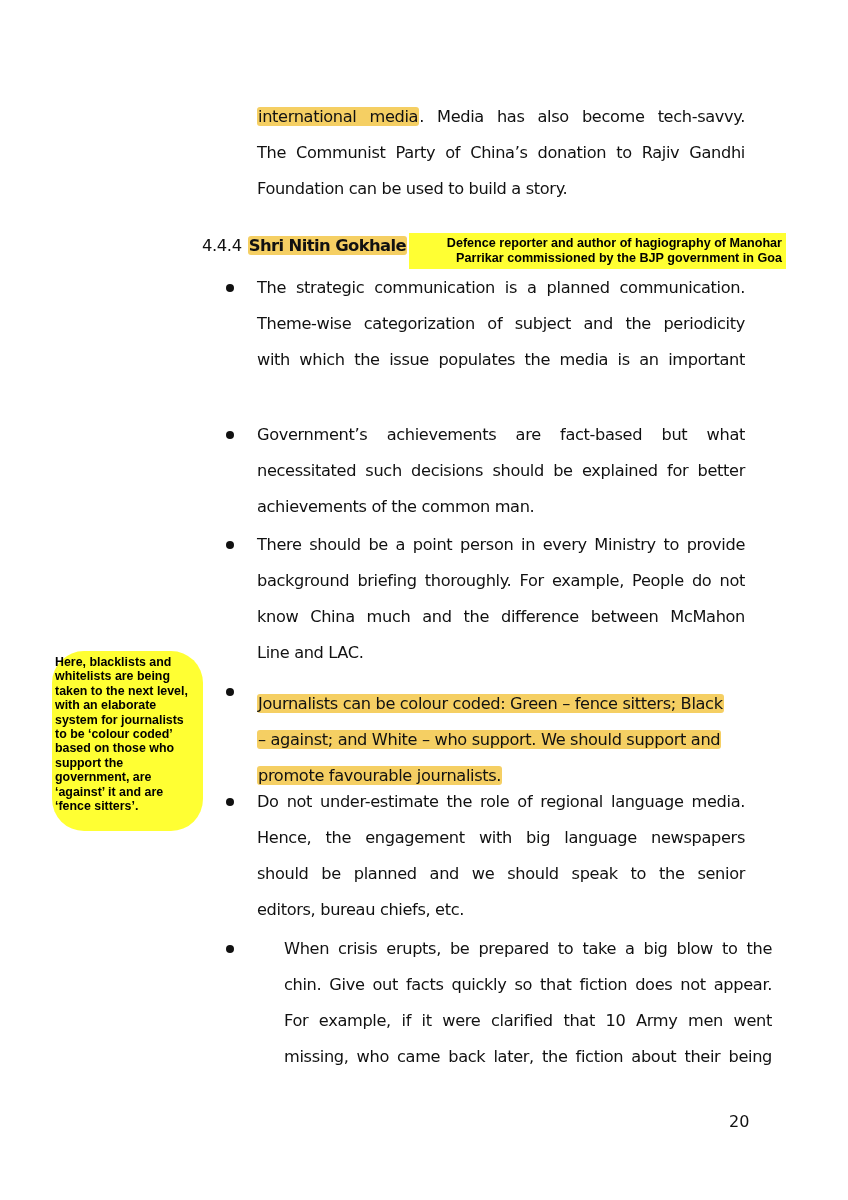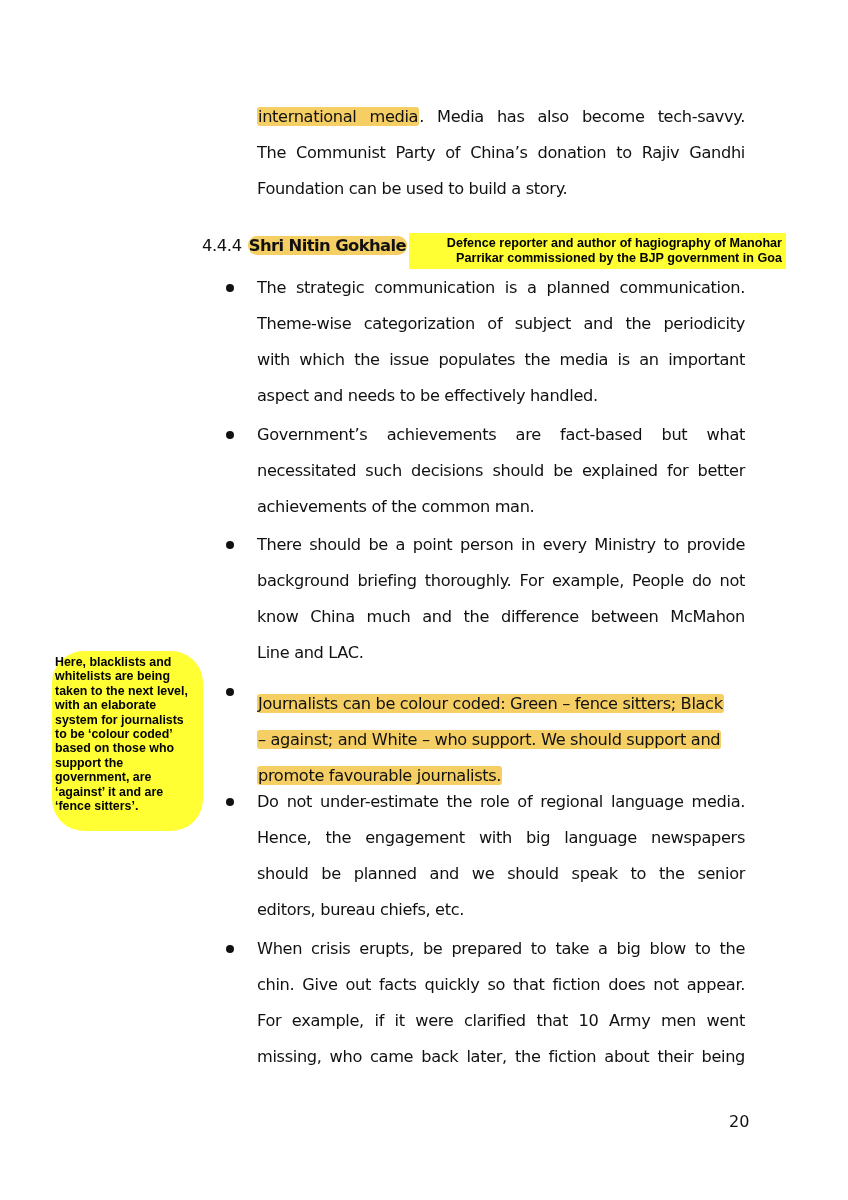--- a/index.html
+++ b/index.html
@@ -10,21 +10,21 @@
   .body-text { font-family: "DejaVu Sans", sans-serif; font-size: 16.2px; letter-spacing: -0.35px; color: #111; }
 
   .para { position: absolute; left: 257px; width: 488px; line-height: 36px; text-align: justify; }
   .line { display: block; height: 36px; white-space: nowrap; }
   .line.j { text-align: justify; text-align-last: justify; white-space: normal; }
 
   .hl { background: #f5cf63; border-radius: 3px; padding: 0 1px; }
 
   .heading { position: absolute; left: 202px; top: 234px; font-size: 16.4px; line-height: 22px; }
   .heading .num { font-family: "DejaVu Sans", sans-serif; letter-spacing: -0.4px; }
-  .heading .title { font-family: "DejaVu Sans", sans-serif; font-weight: bold; letter-spacing: -0.6px; background: #f5cf63; border-radius: 9px; padding: 0 1px; margin-left: 6px; }
+  .heading .title { font-family: "DejaVu Sans", sans-serif; font-weight: bold; letter-spacing: -0.6px; background: #f5cf63; border-radius: 3px; padding: 0 1px; margin-left: 6px; }
 
   .note-top { position: absolute; left: 409px; top: 233px; width: 377px; height: 36px; background: #ffff33;
               font-family: "Liberation Sans", sans-serif; font-weight: bold; font-size: 12.6px; line-height: 15px;
               padding: 3px 4px 0 6px; box-sizing: border-box; color: #000; text-align: right; }
 
   .note-left { position: absolute; left: 52px; top: 651px; width: 151px; height: 180px; background: #ffff33;
                font-family: "Liberation Sans", sans-serif; font-weight: bold; font-size: 12.4px; line-height: 14.4px;
                padding: 4px 2px 0 3px; box-sizing: border-box; color: #000; border-radius: 32px; }
   .note-left span { display: block; white-space: nowrap; }
 
@@ -50,21 +50,20 @@
   <div class="note-top">
     <div>Defence reporter and author of hagiography of Manohar</div>
     <div>Parrikar commissioned by the BJP government in Goa</div>
   </div>
 
   <div class="bullet" style="top:284px;"></div>
   <div class="para body-text" style="top:270px;">
     <span class="line j">The strategic communication is a planned communication.</span>
     <span class="line j">Theme-wise categorization of subject and the periodicity</span>
     <span class="line j">with which the issue populates the media is an important</span>
-    <span class="line">aspect and needs to be effectively handled.</span>
   </div>
 
   <div class="bullet" style="top:431px;"></div>
   <div class="para body-text" style="top:417px;">
     <span class="line j">Government’s achievements are fact-based but what</span>
     <span class="line j">necessitated such decisions should be explained for better</span>
     <span class="line">achievements of the common man.</span>
   </div>
 
   <div class="bullet" style="top:541px;"></div>
@@ -84,21 +83,21 @@
 
   <div class="bullet" style="top:798px;"></div>
   <div class="para body-text" style="top:784px;">
     <span class="line j">Do not under-estimate the role of regional language media.</span>
     <span class="line j">Hence, the engagement with big language newspapers</span>
     <span class="line j">should be planned and we should speak to the senior</span>
     <span class="line">editors, bureau chiefs, etc.</span>
   </div>
 
   <div class="bullet" style="top:945px;"></div>
-  <div class="para body-text" style="top:931px;">
+  <div class="para body-text" style="top:931px;margin-left:27px;">
     <span class="line j">When crisis erupts, be prepared to take a big blow to the</span>
     <span class="line j">chin. Give out facts quickly so that fiction does not appear.</span>
     <span class="line j">For example, if it were clarified that 10 Army men went</span>
     <span class="line j">missing, who came back later, the fiction about their being</span>
   </div>
 
   <div class="note-left">
     <span>Here, blacklists and</span>
     <span>whitelists are being</span>
     <span>taken to the next level,</span>

